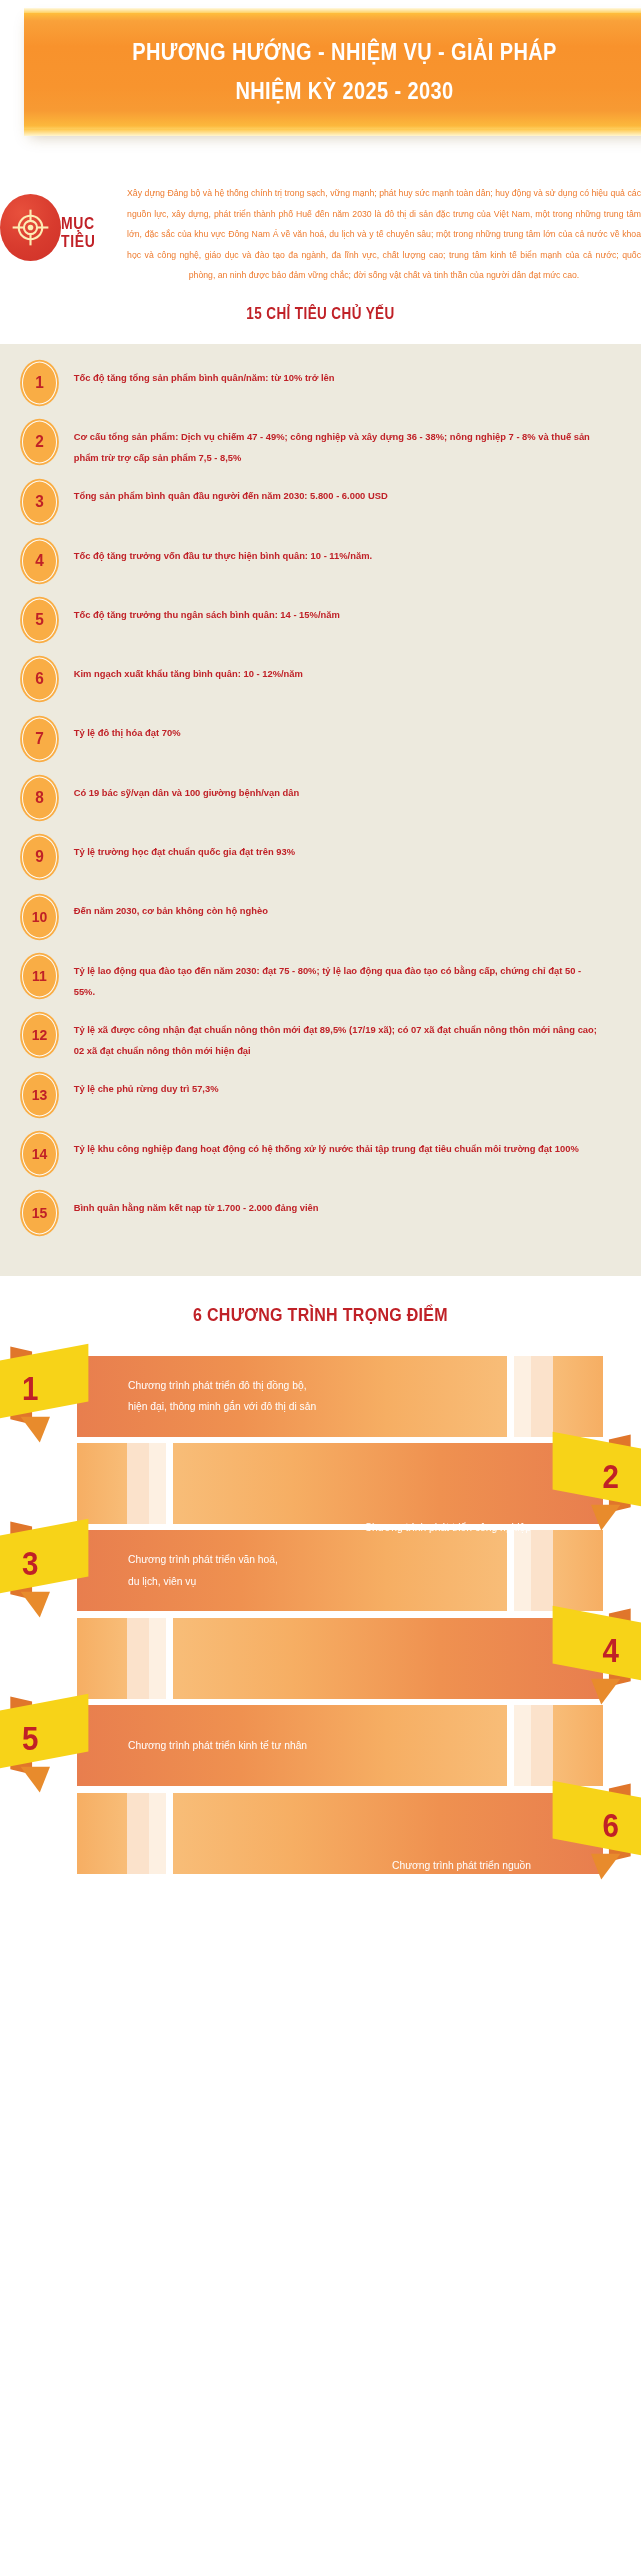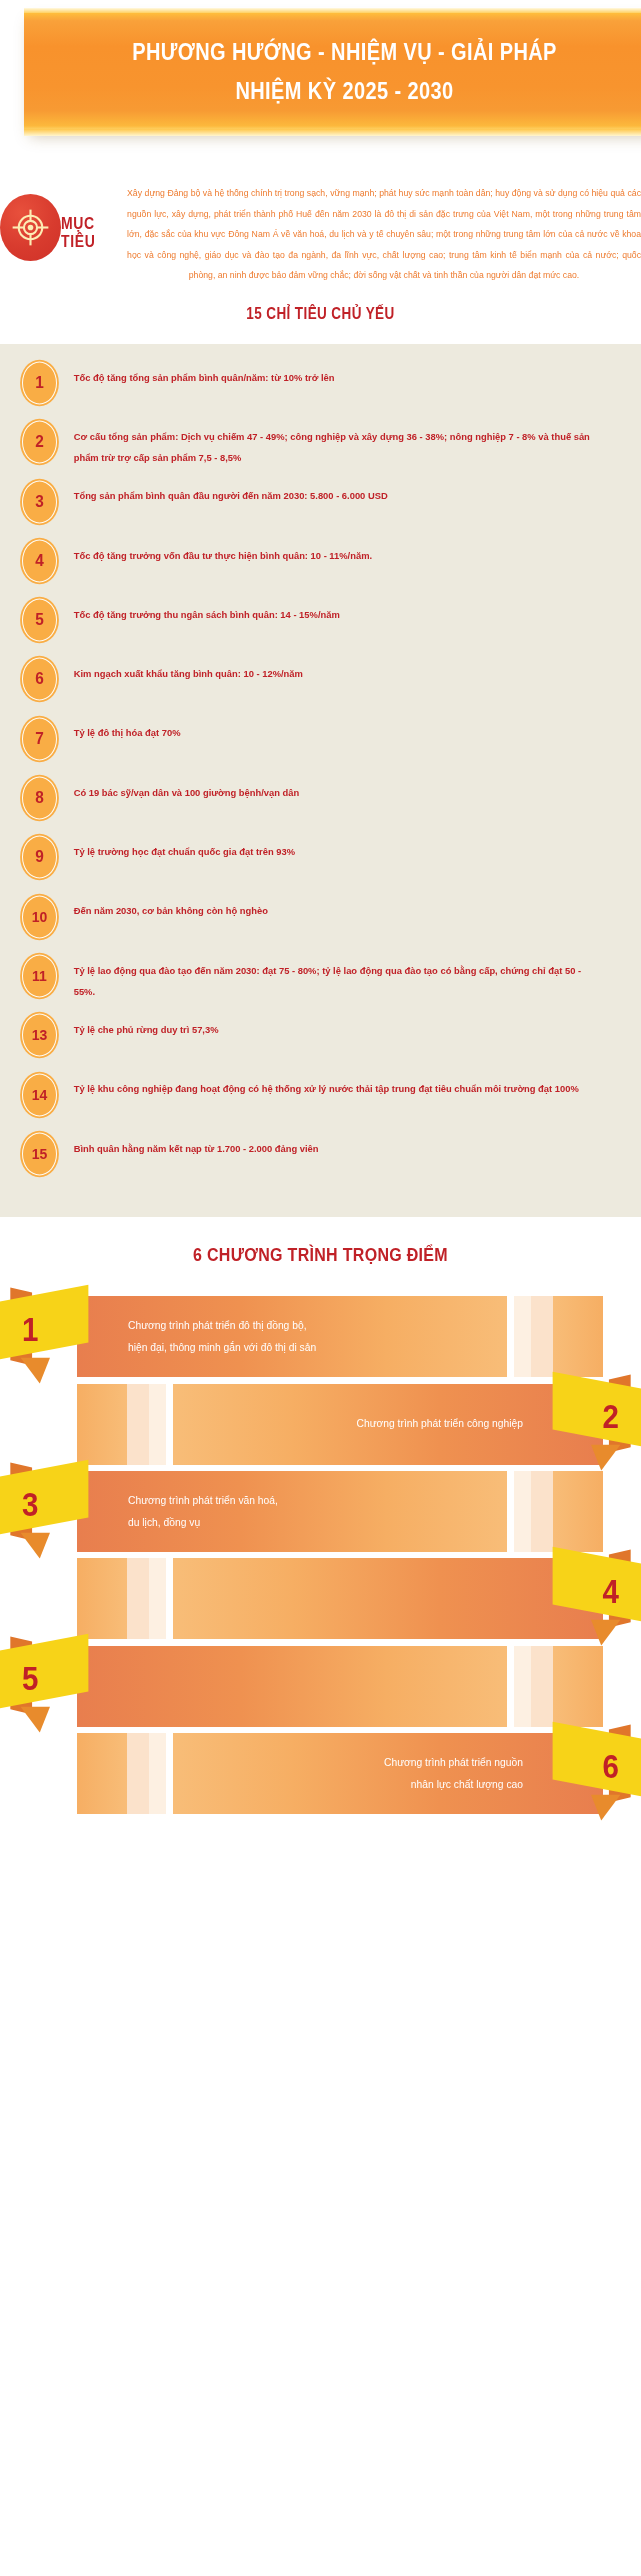--- a/index.html
+++ b/index.html
@@ -189,21 +189,21 @@
   .prog-label {
     position: absolute;
     top: 0; height: 81px;
     display: flex; flex-direction: column; justify-content: center;
     color: #ffffff;
     font-size: 10.3px;
     line-height: 2.1;
     z-index: 6;
   }
   .prog-label.left  { left: 128px; right: 108px; align-items: flex-start; text-align: left; }
-  .prog-label.right { left: 128px; right: 118px; align-items: flex-end;  text-align: center; }
+  .prog-label.right { left: 128px; right: 110px; align-items: flex-end;  text-align: center; margin-top: 44px; }
 
   
   .prog-tag {
     position: absolute;
     width: 128px; height: 96px;
     top: -15.4px;
     z-index: 8;
   }
   .prog-tag.left  { left: -14px; }
   .prog-tag.right { right: -14px; }
@@ -291,20 +291,24 @@
     </div>
     <div class="ind-row">
       <div class="ind-num wide">10</div>
       <div class="ind-text">Đến năm 2030, cơ bản không còn hộ nghèo</div>
     </div>
     <div class="ind-row">
       <div class="ind-num wide">11</div>
       <div class="ind-text">Tỷ lệ lao động qua đào tạo đến năm 2030: đạt 75 - 80%; tỷ lệ lao động qua đào tạo có bằng cấp, chứng chỉ đạt 50 - 55%.</div>
     </div>
     <div class="ind-row">
+      <div class="ind-num wide">12</div>
+      <div class="ind-text">Tỷ lệ xã được công nhận đạt chuẩn nông thôn mới đạt 89,5% (17/19 xã); có 07 xã đạt chuẩn nông thôn mới nâng cao; 02 xã đạt chuẩn nông thôn mới hiện đại</div>
+    </div>
+    <div class="ind-row">
       <div class="ind-num wide">13</div>
       <div class="ind-text">Tỷ lệ che phủ rừng duy trì 57,3%</div>
     </div>
     <div class="ind-row">
       <div class="ind-num wide">14</div>
       <div class="ind-text">Tỷ lệ khu công nghiệp đang hoạt động có hệ thống xử lý nước thải tập trung đạt tiêu chuẩn môi trường đạt 100%</div>
     </div>
     <div class="ind-row">
       <div class="ind-num wide">15</div>
       <div class="ind-text">Bình quân hằng năm kết nạp từ 1.700 - 2.000 đảng viên</div>
@@ -361,21 +365,21 @@
     </div>
     <div class="prog">
       <div class="prog-bar">
         <div class="s-main" style="left:0;right:96px"></div>
         <div class="s-pale2" style="right:72px"></div>
         <div class="s-pale" style="right:50px"></div>
         <div class="s-main" style="right:0;width:50px;background:linear-gradient(90deg,#f8bd78,#f6ae63)"></div>
       </div>
       <div class="prog-label left">
         <div>Chương trình phát triển văn hoá,</div>
-        <div>du lịch, đồng vụ</div>
+        <div>du lịch, viên vụ</div>
       </div>
       <div class="prog-tag left">
         <svg viewBox="0 0 200 150" preserveAspectRatio="none">
           <g>
             <polygon points="38,10 72,18 72,132 38,124" fill="#e0762b"></polygon>
             <polygon points="54,120 100,120 84,160 54,120" fill="#e88b2c"></polygon>
             <polygon points="12,34 160,6 160,96 12,124" fill="#f7d318"></polygon>
             <polygon points="12,34 12,124 0,110 0,48" fill="#e8a52a"></polygon>
           </g>
         </svg>
@@ -401,20 +405,23 @@
         <span class="tagnum">4</span>
       </div>
     </div>
     <div class="prog">
       <div class="prog-bar">
         <div class="s-main" style="left:0;right:96px"></div>
         <div class="s-pale2" style="right:72px"></div>
         <div class="s-pale" style="right:50px"></div>
         <div class="s-main" style="right:0;width:50px;background:linear-gradient(90deg,#f8bd78,#f6ae63)"></div>
       </div>
+      <div class="prog-label left">
+        <div>Chương trình phát triển kinh tế tư nhân</div>
+      </div>
       <div class="prog-tag left">
         <svg viewBox="0 0 200 150" preserveAspectRatio="none">
           <g>
             <polygon points="38,10 72,18 72,132 38,124" fill="#e0762b"></polygon>
             <polygon points="54,120 100,120 84,160 54,120" fill="#e88b2c"></polygon>
             <polygon points="12,34 160,6 160,96 12,124" fill="#f7d318"></polygon>
             <polygon points="12,34 12,124 0,110 0,48" fill="#e8a52a"></polygon>
           </g>
         </svg>
         <span class="tagnum">5</span>

